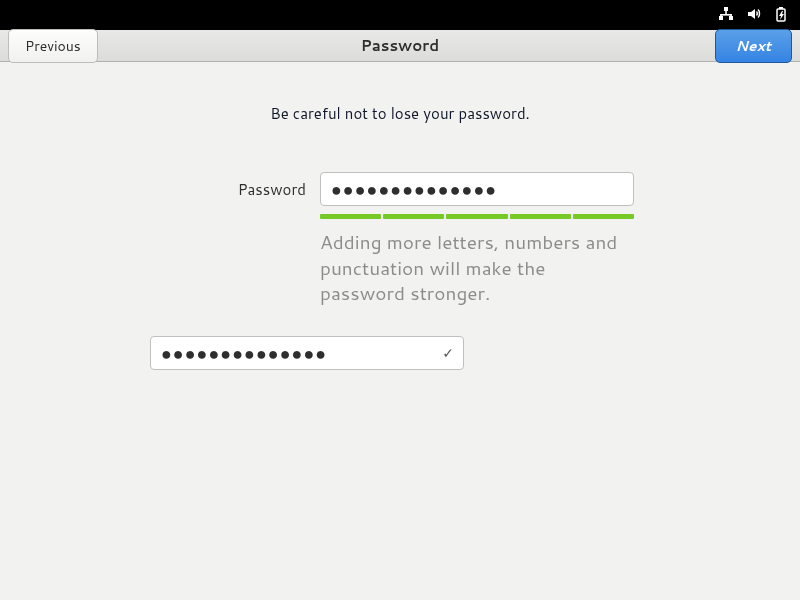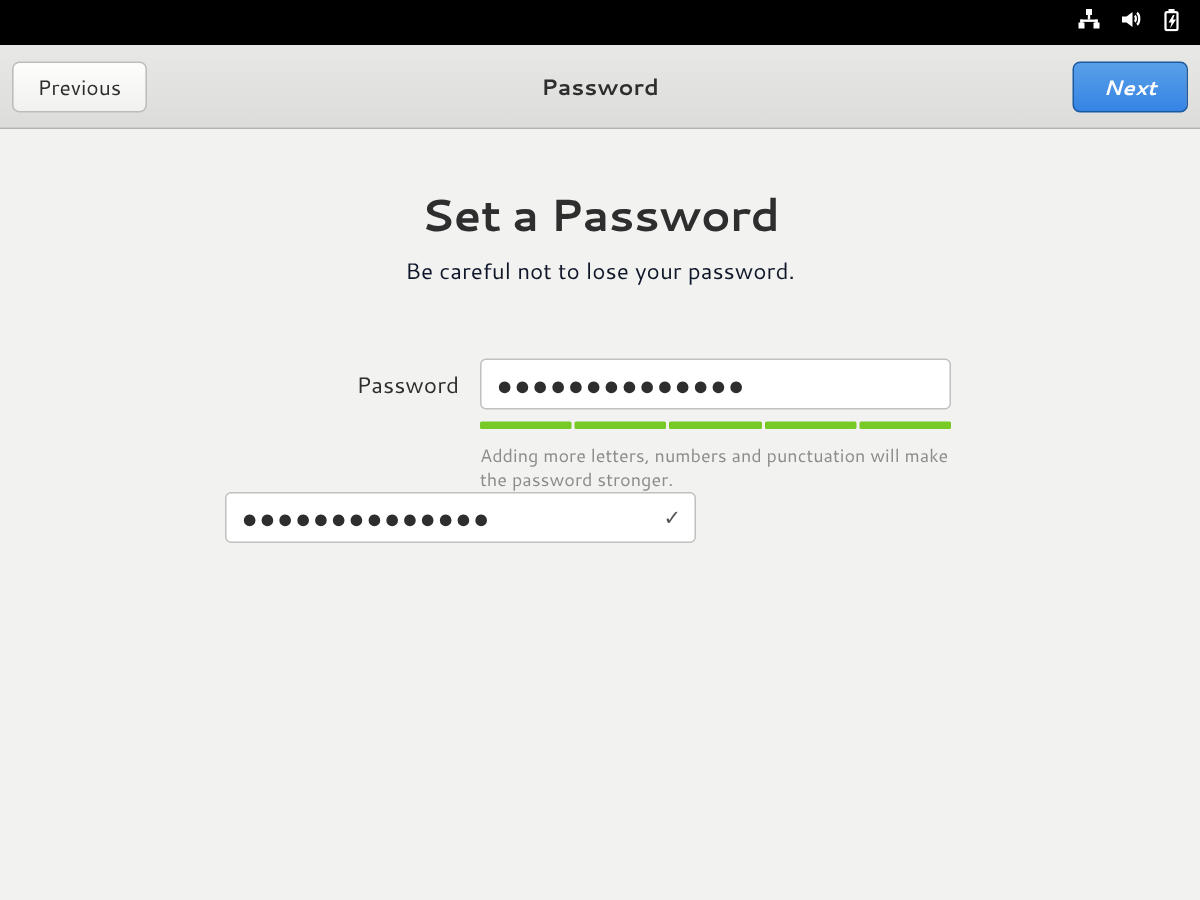--- a/index.html
+++ b/index.html
@@ -22,21 +22,21 @@
       align-items: center;
       padding-right: 10px;
       gap: 12px;
     }
     .topbar svg {
       width: 16px;
       height: 16px;
       fill: #fff;
     }
     .headerbar {
-      height: 56px;
+      height: 32px;
       background: linear-gradient(#e8e8e6, #dcdcda);
       border-bottom: 1px solid #b0b0ae;
       display: flex;
       align-items: center;
       justify-content: space-between;
       padding: 0 8px;
       position: relative;
     }
     .headerbar-title {
       position: absolute;
@@ -136,23 +136,24 @@
     }
     .strength-seg {
       flex: 1;
       background: #77c926;
       border-radius: 1px;
     }
     .hint {
       width: 314px;
       margin-left: 170px;
       margin-top: 10px;
-      font-size: 12px;
+      font-size: 19px;
       color: #8c8c8a;
       line-height: 1.35;
+      margin-bottom: 30px;
     }
   </style>
 </head>
 <body>
 
 <div class="topbar">
   <span>
     <svg viewBox="0 0 16 16">
         <rect x="6" y="1" width="4" height="4"></rect>
         <rect x="1" y="10" width="4" height="4"></rect>
@@ -179,21 +180,20 @@
   </span>
 </div>
 
 <div class="headerbar">
   <button class="btn btn-prev">Previous</button>
   <div class="headerbar-title">Password</div>
   <button class="btn btn-next">Next</button>
 </div>
 
 <div class="content">
-  <div class="title">Set a Password</div>
   <div class="subtitle">Be careful not to lose your password.</div>
 
   <div class="form">
     <div class="row">
       <div class="label">Password</div>
       <div class="input-wrap">
         <input class="input" type="text" value="●●●●●●●●●●●●●●" style="">
       </div>
     </div>
 

